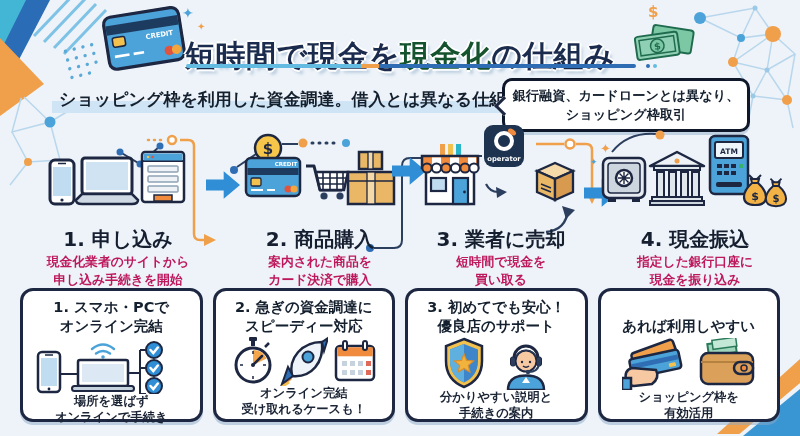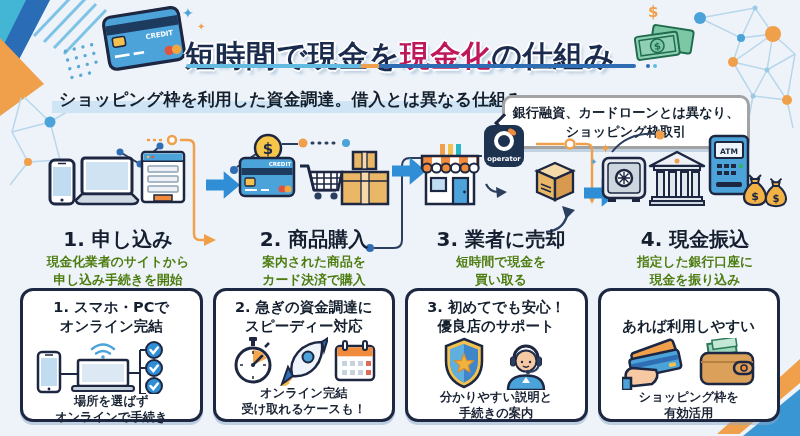--- a/index.html
+++ b/index.html
@@ -7,46 +7,46 @@
     font-family:"DejaVu Sans","Liberation Sans",sans-serif;color:#1d2742;}
   .canvas *{box-sizing:border-box;}
   svg{display:block;font-family:inherit;}
   svg text{font-weight:bold;}
   .deco{position:absolute;pointer-events:none;}
 
   
   .page-title{position:absolute;top:16px;left:160px;width:480px;text-align:center;
     font-size:30px;font-weight:800;letter-spacing:.5px;color:#1b2b4d;white-space:nowrap;
     text-shadow:2px 0 0 #fff,-2px 0 0 #fff,0 2px 0 #fff,0 -2px 0 #fff,3px 4px 3px rgba(90,130,170,.35);}
-  .page-title .hl{color:#be185d;}
+  .page-title .hl{color:#14532d;}
   .title-underline{position:absolute;top:64px;left:186px;width:450px;height:4px;border-radius:2px;
     background:linear-gradient(90deg,#64bbe2 0 39%,#f0a04b 39% 43%,#2e6db4 43% 100%);}
   .title-underline::after{content:"";position:absolute;right:-14px;top:0;width:4px;height:4px;border-radius:50%;
     background:#2e6db4;box-shadow:7px 0 0 #64bbe2;}
   .header-card{position:absolute;left:104px;top:10px;width:80px;transform:rotate(-9deg);}
   .header-money{position:absolute;left:634px;top:22px;width:62px;}
   .sparkle{position:absolute;pointer-events:none;line-height:1;}
 
   
   .subtitle{position:absolute;top:86px;left:52px;font-size:17px;font-weight:800;color:#15202f;
     padding:2px 7px;background:linear-gradient(180deg,rgba(0,0,0,0) 54%,#cfe4f4 54%);white-space:nowrap;}
-  .callout{position:absolute;top:95px;left:502px;width:248px;background:#fff;border:3px solid #a3a3a3;
+  .callout{position:absolute;top:78px;left:502px;width:248px;background:#fff;border:3px solid #0f172a;
     border-radius:10px;padding:5px 4px;font-size:13.2px;font-weight:800;text-align:center;line-height:1.45;
     color:#15202f;box-shadow:0 3px 0 rgba(140,170,200,.45);}
   .callout::before{content:"";position:absolute;left:-8px;top:18px;width:11px;height:11px;background:#fff;
     border-left:3px solid #1d2742;border-bottom:3px solid #1d2742;transform:rotate(45deg);}
 
   
   .flow{position:absolute;top:128px;left:0;width:800px;height:158px;}
   .flow-deco-svg{position:absolute;inset:0;pointer-events:none;}
   .step{position:absolute;top:10px;display:flex;flex-direction:column;align-items:center;}
   .step .icons{position:relative;height:68px;width:100%;}
   .step .icons > svg{position:absolute;}
   .step-title{font-size:20px;font-weight:800;margin-top:20px;color:#161f30;white-space:nowrap;}
-  .step-desc{font-size:12.8px;font-weight:700;line-height:1.4;text-align:center;color:#4d7c0f;white-space:nowrap;}
+  .step-desc{font-size:12.8px;font-weight:700;line-height:1.4;text-align:center;color:#be185d;white-space:nowrap;}
   .flow-arrow{position:absolute;width:34px;height:30px;background:#2f8ed5;
     clip-path:polygon(0 32%,52% 32%,52% 4%,100% 50%,52% 96%,52% 68%,0 68%);
     filter:drop-shadow(0 1px 0 rgba(29,39,66,.35));}
 
   
   .features{position:absolute;left:20px;top:288px;width:760px;display:flex;gap:10px;}
   .card{flex:1;height:134px;background:#fff;border:3px solid #1d2742;border-radius:13px;
     padding:7px 4px 6px;display:flex;flex-direction:column;align-items:center;justify-content:space-between;
     box-shadow:0 3px 0 rgba(140,170,200,.5);}
   .card-title{font-size:14.5px;font-weight:800;line-height:1.3;text-align:center;color:#15202f;white-space:nowrap;}
@@ -247,21 +247,21 @@
       </div>
       <div class="step-title">1. 申し込み</div>
       <div class="step-desc">
         <span>現金化業者のサイトから</span><br>
         <span>申し込み手続きを開始</span>
       </div>
     </div>
 
     <div class="flow-arrow" style="left:206px;top:42px;"></div>
 
-    <div class="step" style="left:238px;width:152px;">
+    <div class="step" style="left:244px;width:152px;">
       <div class="icons">
         <svg style="left:0;bottom:8px" width="58" height="42" viewBox="0 0 58 42">
           <rect x="2" y="2" width="54" height="38" rx="5" fill="#4ba3d9" stroke="#1d2742" stroke-width="2.5"></rect>
           <text x="42" y="10" font-size="5.5" fill="#fff" text-anchor="middle">CREDIT</text>
           <rect x="3.5" y="12" width="51" height="7" fill="#1d3a5f"></rect>
           <rect x="7" y="22" width="10" height="8" rx="1.5" fill="#f2c14e" stroke="#1d2742" stroke-width="1.3"></rect>
           <path d="M7,34 h12 M23,34 h8" stroke="#fff" stroke-width="2"></path>
           <circle cx="44" cy="33" r="3.5" fill="#e0533f"></circle>
             <circle cx="50" cy="33" r="3.5" fill="#f2a63f"></circle>
         </svg>

